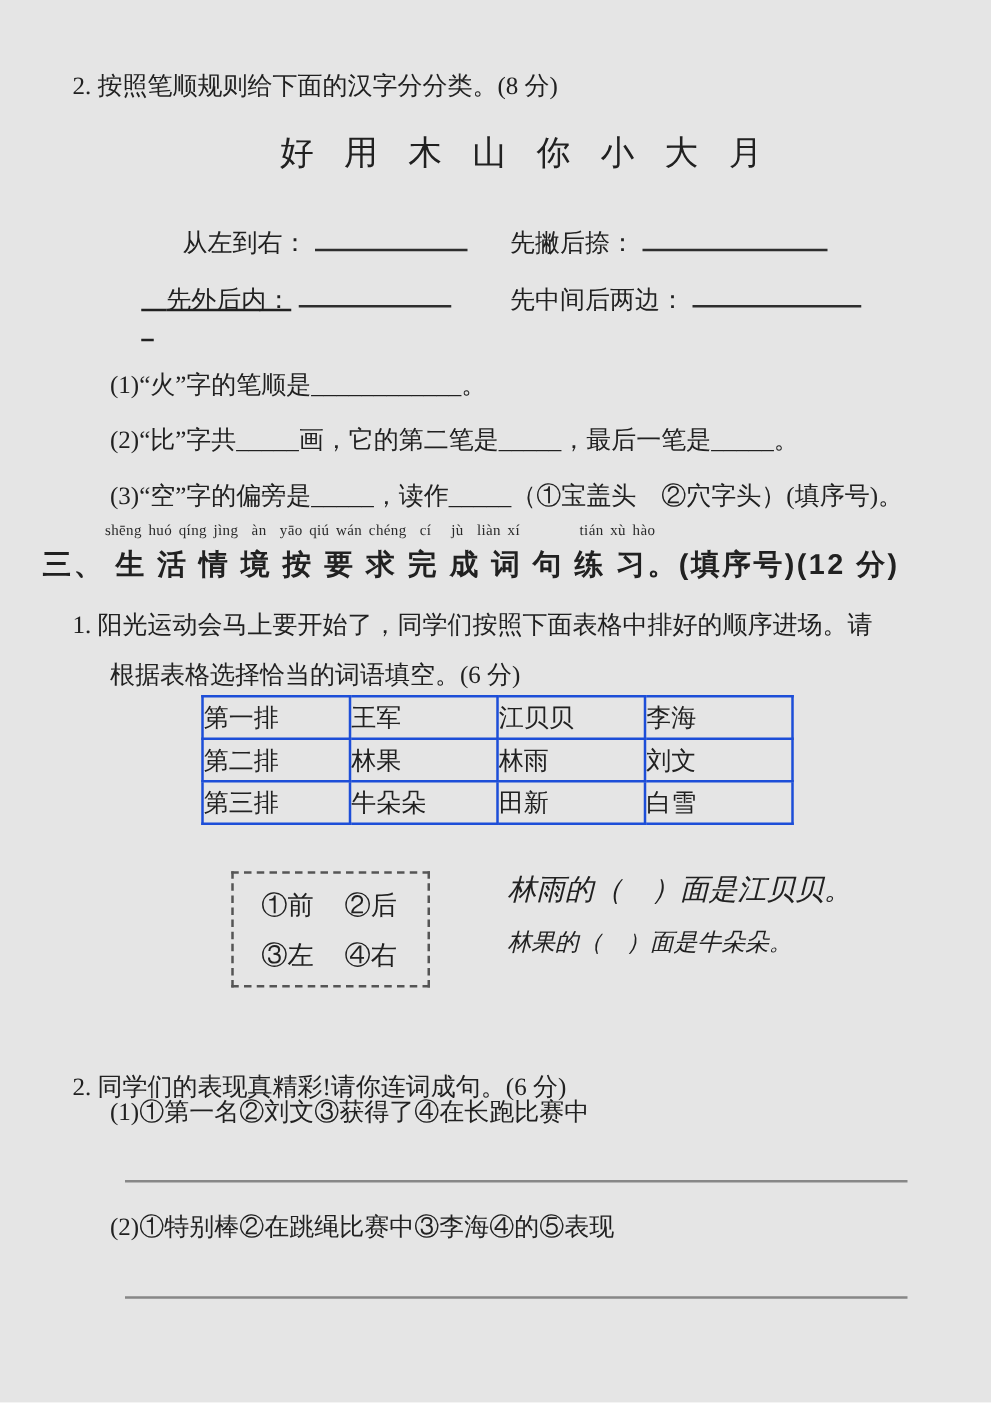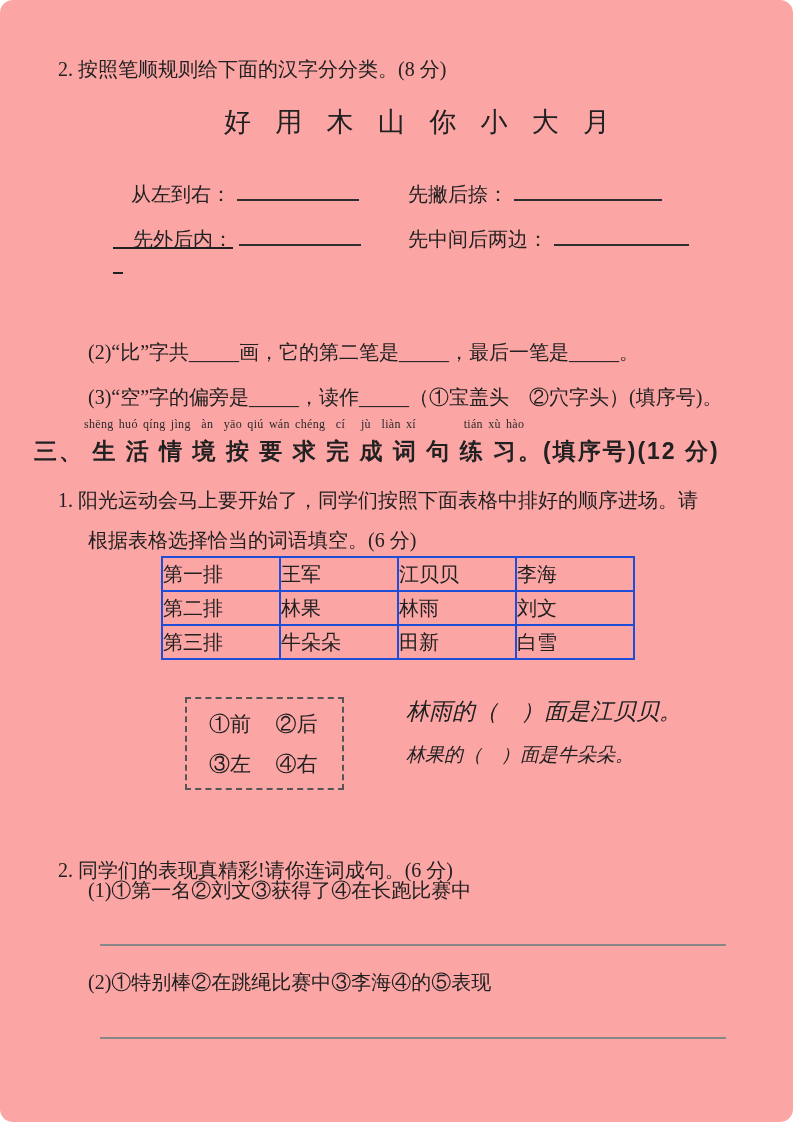--- a/index.html
+++ b/index.html
@@ -1,21 +1,20 @@
 <!DOCTYPE html>
 <html><head>
 <meta charset="utf-8">
 <style>
   html,body { margin:0; padding:0; background:#ffffff; }
   .page {
     position:relative; width:793px; height:1122px; margin:0 auto;
-    background:#fca5a5; overflow:hidden;
+    background:#e5e5e5; overflow:hidden;
     font-family:"Liberation Serif","DejaVu Serif",serif;
     color:#212121;
-    border-radius:13px;
   }
   .t { position:absolute; white-space:pre; font-size:20px; line-height:1.25; }
   .kai { font-style:italic; }
   .hei { font-family:"Liberation Sans","DejaVu Sans",sans-serif; font-weight:700; }
 
   
   .charrow { position:absolute; left:224px; top:104px; width:386px;
              display:flex; justify-content:space-between; font-size:27px; }
 
   
@@ -53,33 +52,34 @@
     <span>好</span>
     <span>用</span>
     <span>木</span>
     <span>山</span>
     <span>你</span>
     <span>小</span>
     <span>大</span>
     <span>月</span>
   </div>
 
-  <div class="cat" style="left:111px; top:158px;">
+  <div class="cat" style="left:126px; top:158px;">
     <span>从左到右：</span><span class="blank w122"></span>
   </div>
   <div class="cat" style="left:388px; top:158px;">
     <span>先撇后捺：</span><span class="blank w148"></span>
   </div>
   <div class="cat" style="left:113px; top:203px;text-decoration:underline;">
     <span>先外后内：</span><span class="blank w122"></span>
   </div>
   <div class="cat" style="left:388px; top:203px;">
     <span>先中间后两边：</span><span class="blank w135"></span>
   </div>
 
+  <div class="t" style="left:88px; top:296px;">(1)“火”字的笔顺是____________。</div>
   <div class="t" style="left:88px; top:340px;">(2)“比”字共_____画，它的第二笔是_____，最后一笔是_____。</div>
   <div class="t" style="left:88px; top:385px;">(3)“空”字的偏旁是_____，读作_____（①宝盖头　②穴字头）(填序号)。</div>
 
   <div class="pinyin">shēng huó qíng jìng  àn  yāo qiú wán chéng  cí   jù  liàn xí         tián xù hào</div>
   <div class="t hei" style="left:34px; top:437px; font-size:23px; letter-spacing:2px;">三、 生 活 情 境 按 要 求 完 成 词 句 练 习。(填序号)(12 分)</div>
 
   <div class="t" style="left:58px; top:488px;">1. 阳光运动会马上要开始了，同学们按照下面表格中排好的顺序进场。请</div>
   <div class="t" style="left:88px; top:528px;">根据表格选择恰当的词语填空。(6 分)</div>
 
   <table class="seating">

